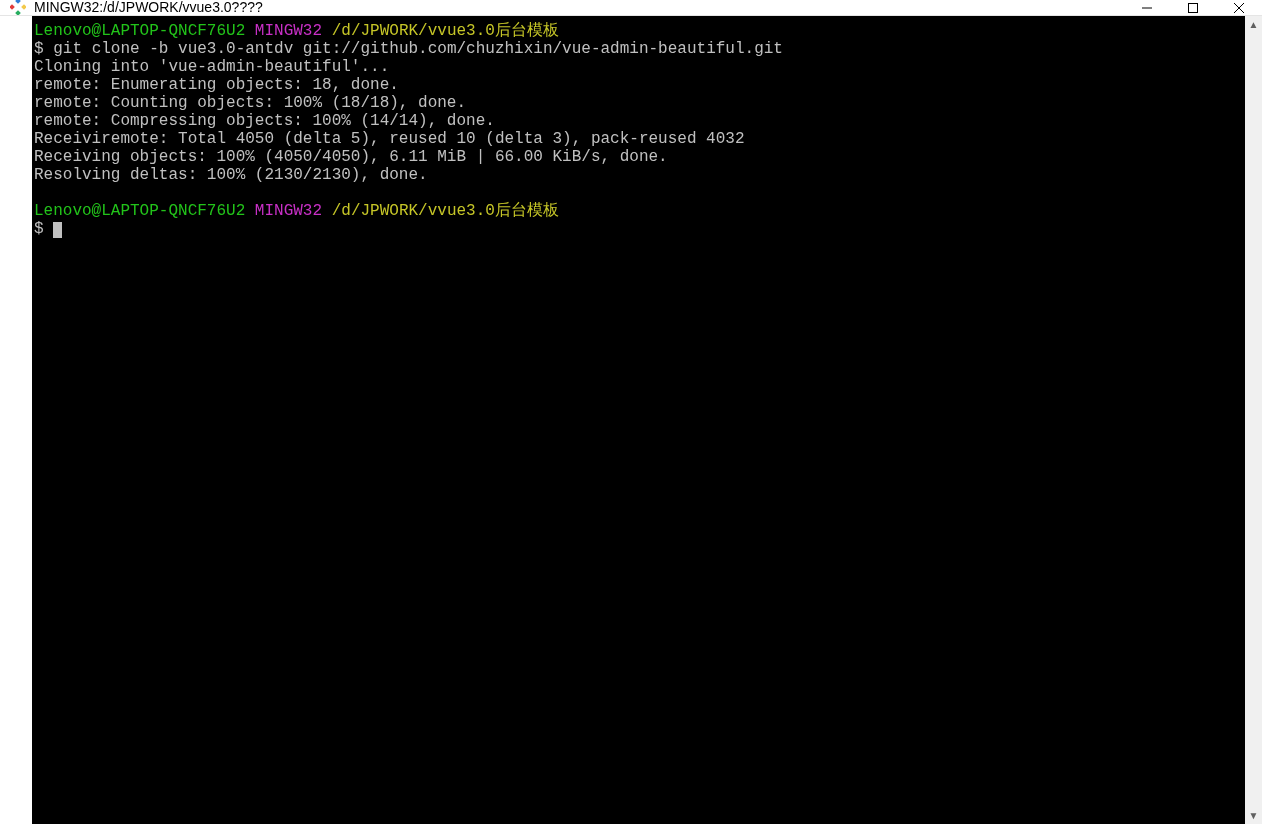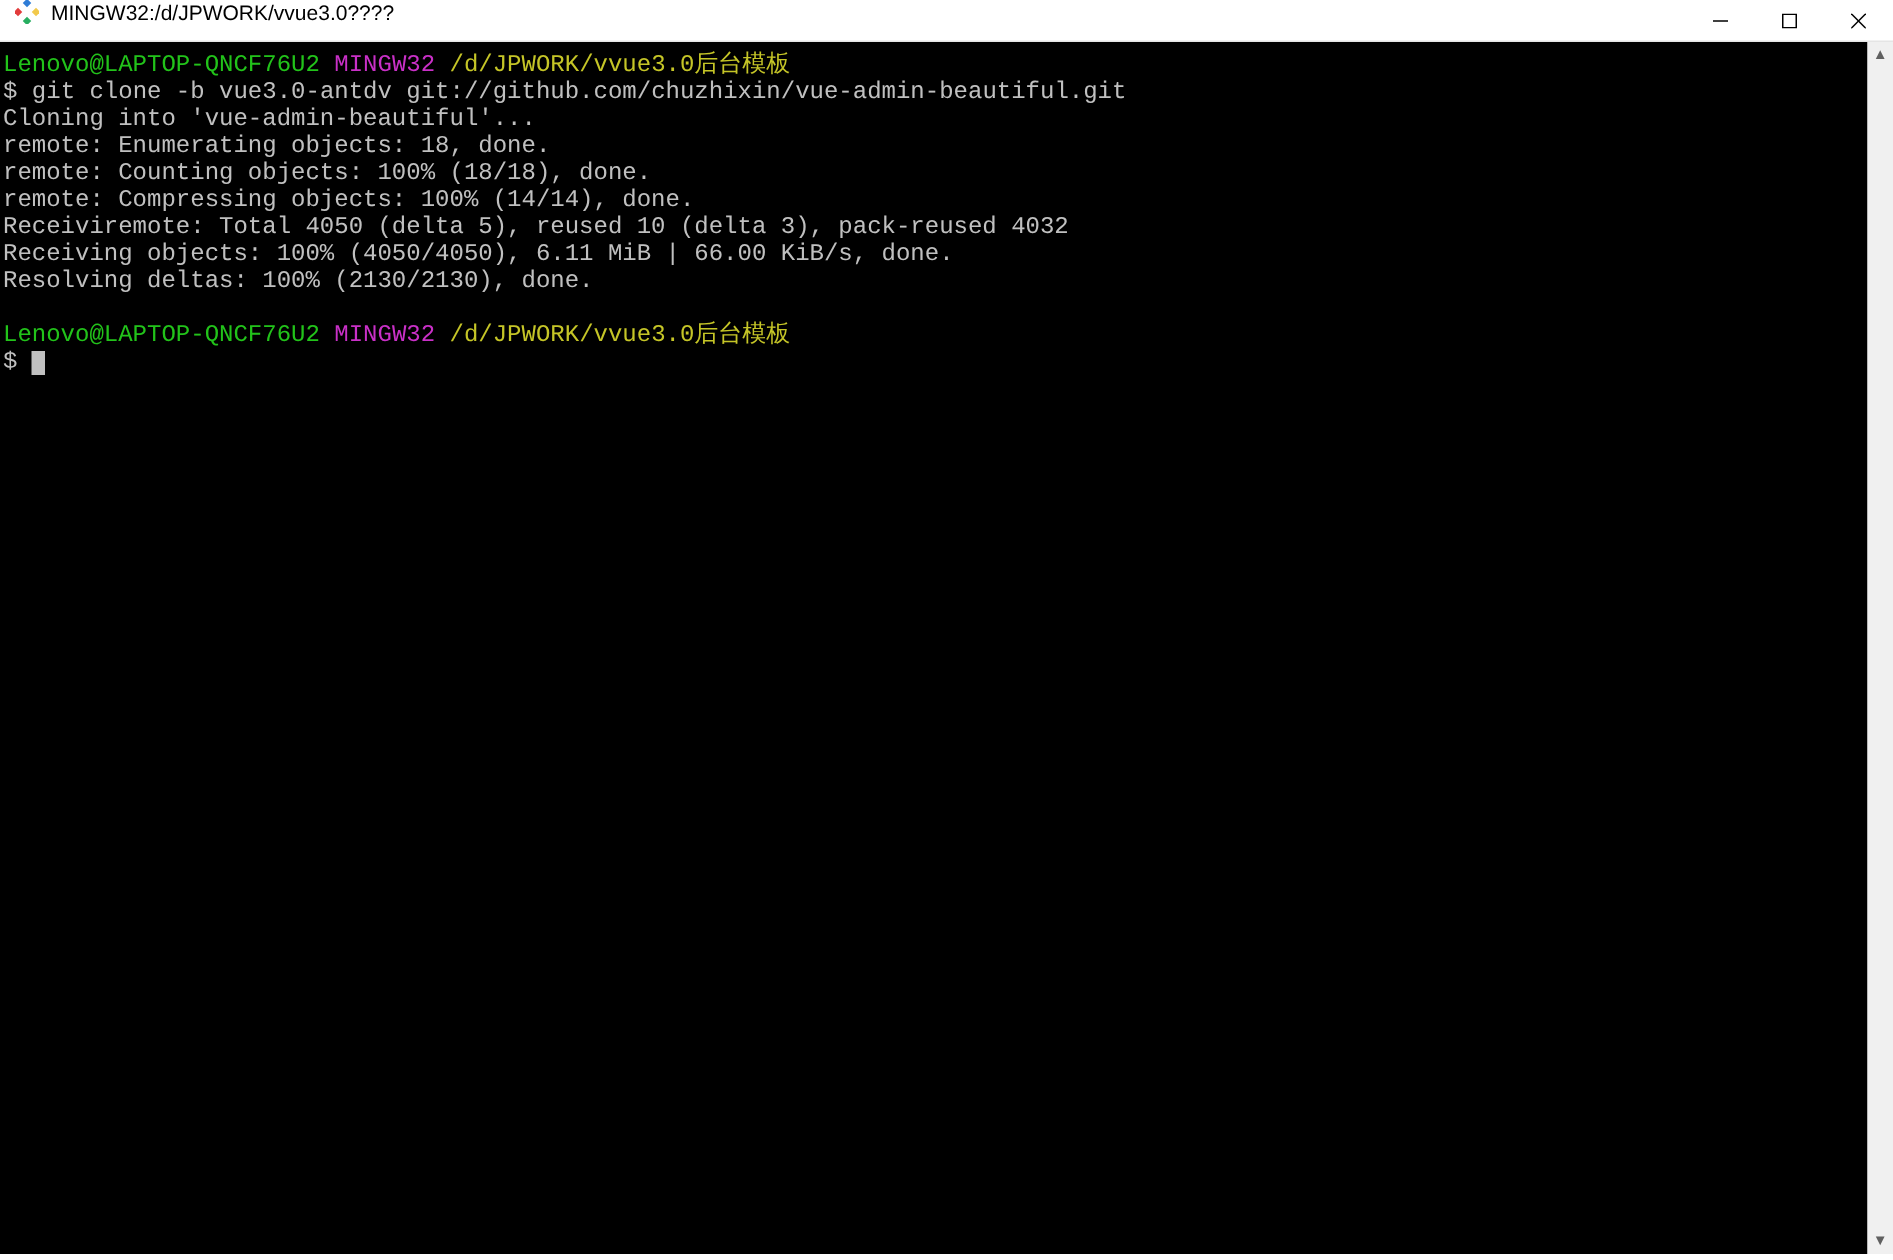--- a/index.html
+++ b/index.html
@@ -1,24 +1,24 @@
 <!DOCTYPE html>
 <html><head>
 <meta charset="utf-8">
 <style>
   * { margin: 0; padding: 0; box-sizing: border-box; }
   html, body { width: 1262px; height: 840px; font-family: "Segoe UI", Tahoma, sans-serif; background: #fff; overflow: hidden; }
 
   
   .titlebar {
-    height: 28px;
+    height: 16px;
     background: #ffffff;
     border-bottom: 1px solid #e5e5e5;
     display: flex;
-    align-items: flex-start;
+    align-items: flex-end;
     user-select: none;
   }
   .titlebar .app-icon {
     width: 16px; height: 16px;
     margin: 0 8px 0 10px;
     flex-shrink: 0;
   }
   .titlebar .title {
     flex: 1;
     font-size: 14px;
@@ -33,20 +33,21 @@
     display: flex; align-items: center; justify-content: center;
     cursor: pointer;
   }
   .win-btn svg { width: 10px; height: 10px; stroke: #000; stroke-width: 1; fill: none; }
 
   
   .term-wrap {
     position: relative;
     height: calc(840px - 32px);
     display: flex;
+    margin-left: 32px;
   }
   .term {
     flex: 1;
     background: #000;
     color: #c0c0c0;
     font-family: "Consolas", "Courier New", monospace;
     font-size: 16px;
     line-height: 18px;
     padding: 6px 0 0 2px;
     white-space: pre;

